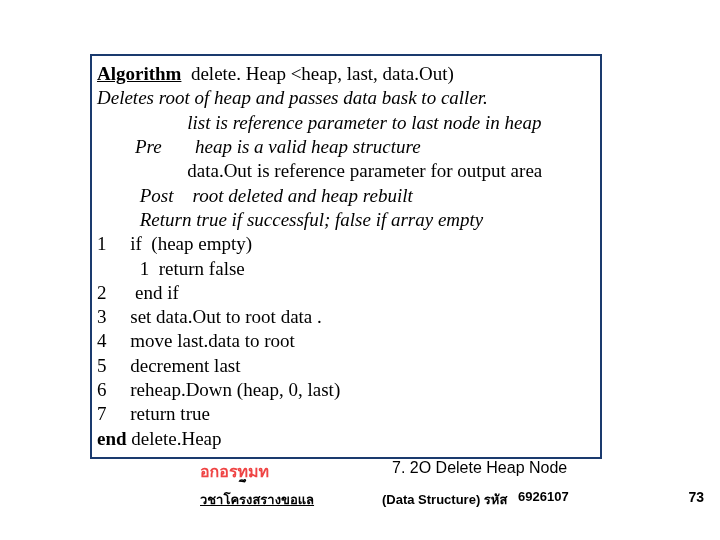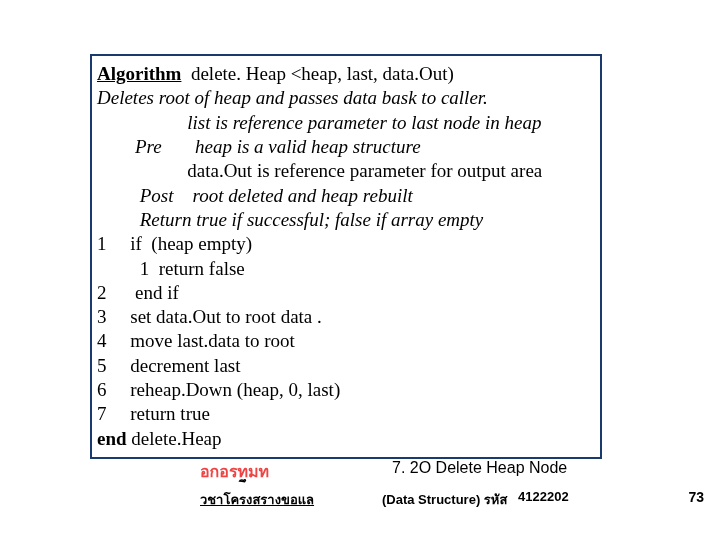--- a/index.html
+++ b/index.html
@@ -114,14 +114,14 @@
   <div class="row"><span>7</span><span>     return true</span></div>
   <div class="row"><span class="b">end</span><span> delete.Heap</span></div>
 </div>
 
 <div class="caption">อกอรทมท</div>
 <div class="caption-title">7. 2O Delete Heap Node</div>
 
 <div class="footer1b">ึ</div>
 <div class="footer1">วชาโครงสรางขอแล</div>
 <div class="footer2">(Data Structure) รหัส</div>
-<div class="footer3">4122202</div>
+<div class="footer3">6926107</div>
 <div class="page-no">73</div>
 
 </body></html>

